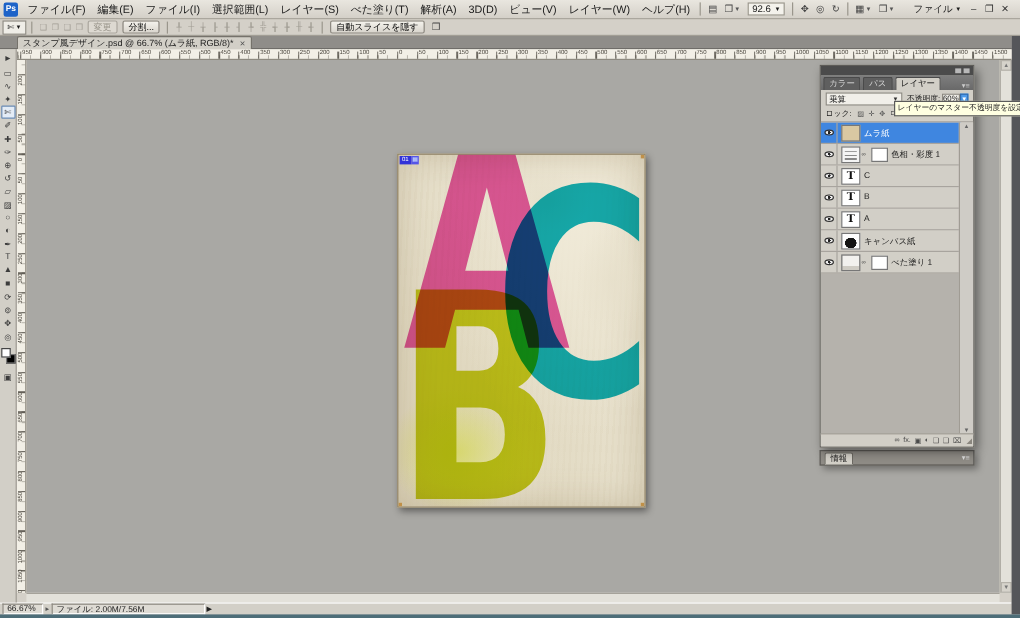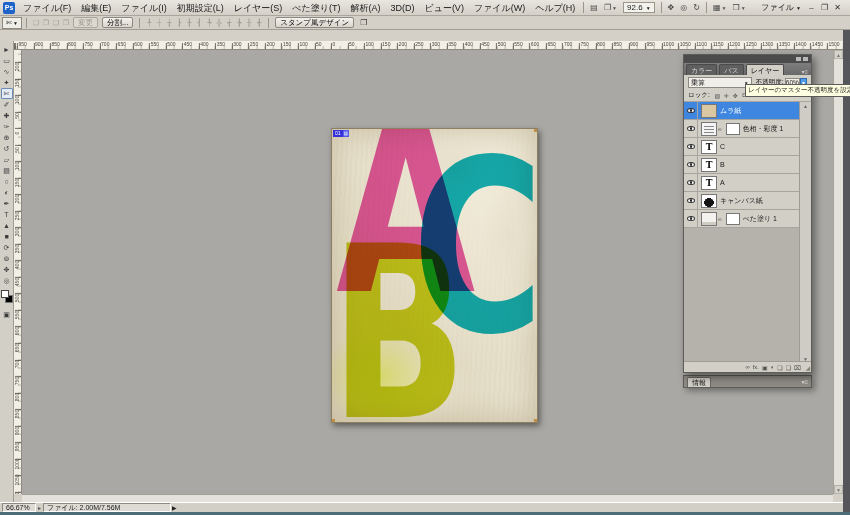--- a/index.html
+++ b/index.html
@@ -175,27 +175,27 @@
 <body>
 
 <div id="app">
 
   <div class="menubar">
     <div class="pslogo">Ps</div>
     <div id="menus" style="display:flex;">
         <span class="menu-item">ファイル(F)</span>
         <span class="menu-item">編集(E)</span>
         <span class="menu-item">ファイル(I)</span>
-        <span class="menu-item">初期設定(L)</span>
+        <span class="menu-item">選択範囲(L)</span>
         <span class="menu-item">レイヤー(S)</span>
         <span class="menu-item">べた塗り(T)</span>
         <span class="menu-item">解析(A)</span>
         <span class="menu-item">3D(D)</span>
         <span class="menu-item">ビュー(V)</span>
-        <span class="menu-item">ファイル(W)</span>
+        <span class="menu-item">レイヤー(W)</span>
         <span class="menu-item">ヘルプ(H)</span>
       </div>
     <div class="mb-sep"></div>
     <div id="appicons" style="display:flex;">
         <span class="appbtn">
           <span class="">▤</span>
         </span>
         <span class="appbtn">
           <span class="">❐</span>
           <span class="dd">▼</span>
@@ -262,24 +262,30 @@
         <span class="alignic">╂</span>
         <span class="alignic">┨</span>
         <span class="alignic">╄</span>
         <span class="alignic">╬</span>
         <span class="alignic">╅</span>
         <span class="alignic">╊</span>
         <span class="alignic">╫</span>
         <span class="alignic">╉</span>
       </div>
     <div class="ob-sep"></div>
-    <button class="obbtn">スタンプ風デザイン</button>
+    <button class="obbtn">自動スライスを隠す</button>
     <span class="sliceopt">❒</span>
   </div>
 
+  <div class="tabbar">
+    <div class="doctab">
+      <span>スタンプ風デザイン.psd @ 66.7% (ムラ紙, RGB/8)*</span>
+      <span class="closex">✕</span>
+    </div>
+  </div>
 
   <div class="toolbar">
     <div style="height:3px;"></div>
     <div id="tools">
         <div class="tool">►</div>
         <div class="tool">▭</div>
         <div class="tool">∿</div>
         <div class="tool">✦</div>
         <div class="tool selected">✄</div>
         <div class="tool">✐</div>

